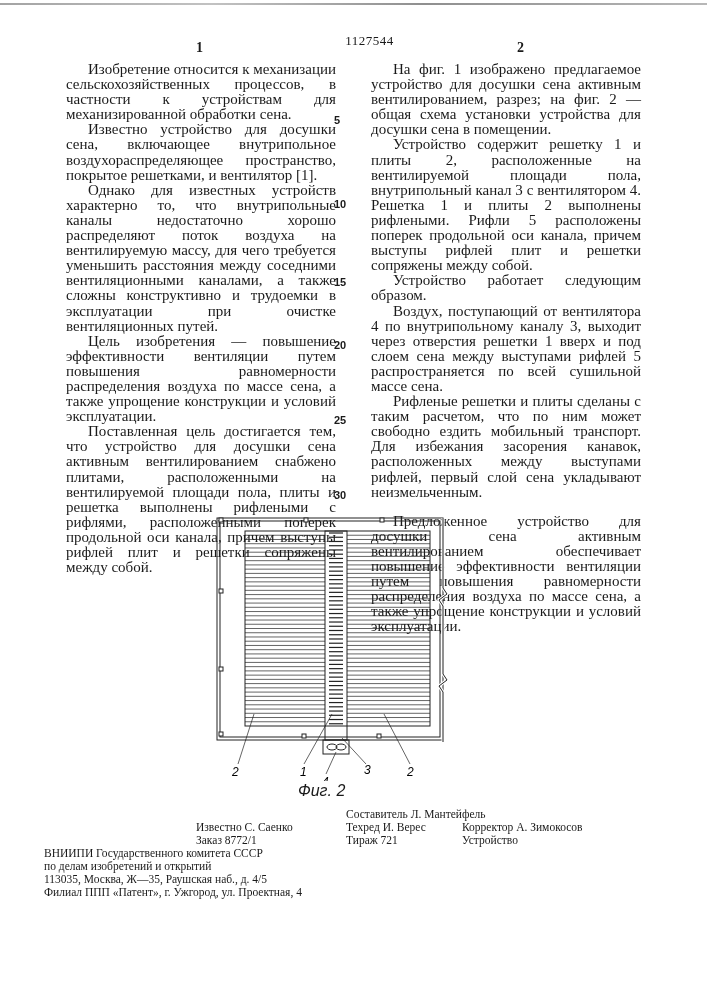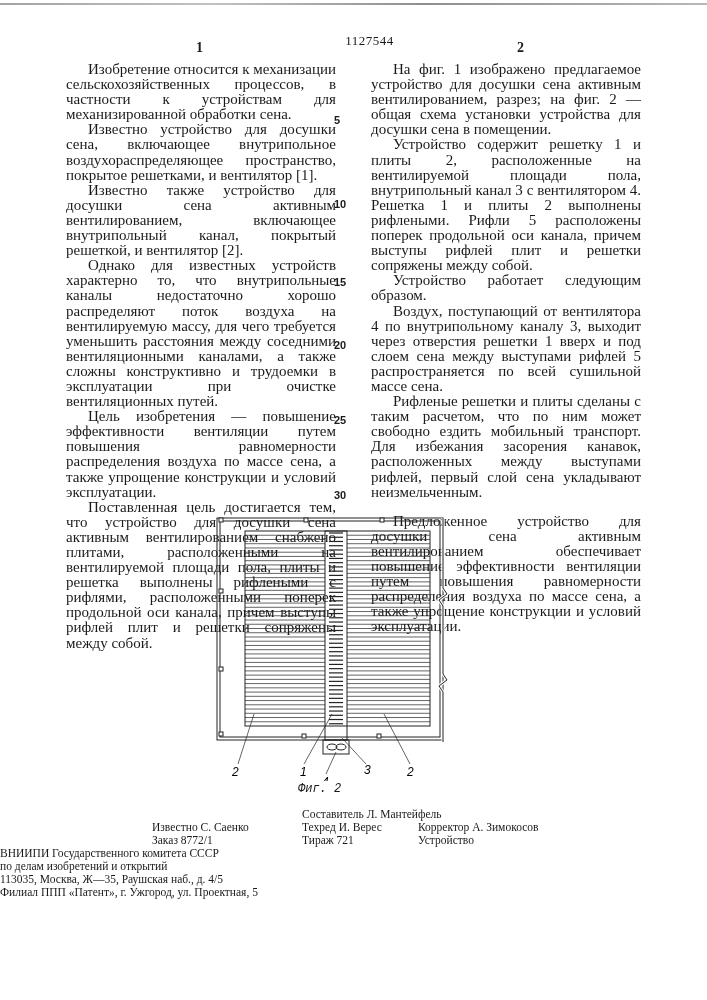--- a/index.html
+++ b/index.html
@@ -11,39 +11,38 @@
                font-size: 13px; letter-spacing: .5px; }
   .col-num { position: absolute; top: 40px; font-weight: bold; font-size: 14px; }
   .col { position: absolute; top: 62px; width: 270px; font-size: 15px; line-height: 15.1px;
          text-align: justify; }
   .col p { margin: 0; text-indent: 22px; }
   .col p.gap { margin-top: 14px; }
   .line-no { position: absolute; left: 334px; font-size: 11px; font-weight: bold;
              font-family: "Liberation Sans", sans-serif; }
   .figure { position: absolute; left: 214px; top: 516px; width: 250px; height: 265px; }
   .fig-caption { position: absolute; left: 298px; top: 782px; font-style: italic;
-                 font-size: 12px; font-family: Liberation Mono, monospace; }
+                 font-size: 16px; font-family: Liberation Sans, sans-serif; }
   .imprint { position: absolute; left: 0; top: 808px; width: 707px; font-size: 11.5px;
              line-height: 13px; }
-  .imprint .row { position: relative; height: 13px; }
+  .imprint .row { position: relative; height: 13px; margin-left: 44px; }
   .imprint .row span { position: absolute; white-space: nowrap; }
   .imprint .center { text-align: left; }
 </style>
 </head>
 <body>
 
 <div class="topline"></div>
 <div class="patent-no">1127544</div>
 <div class="col-num" style="left:196px">1</div>
 <div class="col-num" style="left:517px">2</div>
 
 <div class="col" style="left:66px">
   <p>Изобретение относится к механизации сельскохозяйственных процессов, в частности к устройствам для механизированной обработки сена.</p>
   <p>Известно устройство для досушки сена, включающее внутрипольное воздухораспределяющее пространство, покрытое решетками, и вентилятор [1].</p>
-  <p>Известно также устройство для досушки сена активным вентилированием, включающее внутрипольный канал, покрытый решеткой, и вентилятор [2].</p>
   <p>Однако для известных устройств характерно то, что внутрипольные каналы недостаточно хорошо распределяют поток воздуха на вентилируемую массу, для чего требуется уменьшить расстояния между соседними вентиляционными каналами, а также сложны конструктивно и трудоемки в эксплуатации при очистке вентиляционных путей.</p>
   <p>Цель изобретения — повышение эффективности вентиляции путем повышения равномерности распределения воздуха по массе сена, а также упрощение конструкции и условий эксплуатации.</p>
   <p>Поставленная цель достигается тем, что устройство для досушки сена активным вентилированием снабжено плитами, расположенными на вентилируемой площади пола, плиты и решетка выполнены рифлеными с рифлями, расположенными поперек продольной оси канала, причем выступы рифлей плит и решетки сопряжены между собой.</p>
 </div>
 
 <div class="col" style="left:371px">
   <p>На фиг. 1 изображено предлагаемое устройство для досушки сена активным вентилированием, разрез; на фиг. 2 — общая схема установки устройства для досушки сена в помещении.</p>
   <p>Устройство содержит решетку 1 и плиты 2, расположенные на вентилируемой площади пола, внутрипольный канал 3 с вентилятором 4. Решетка 1 и плиты 2 выполнены рифлеными. Рифли 5 расположены поперек продольной оси канала, причем выступы рифлей плит и решетки сопряжены между собой.</p>
   <p>Устройство работает следующим образом.</p>
   <p>Воздух, поступающий от вентилятора 4 по внутрипольному каналу 3, выходит через отверстия решетки 1 вверх и под слоем сена между выступами рифлей 5 распространяется по всей сушильной массе сена.</p>
@@ -237,14 +236,14 @@
     <span style="left:418px">Корректор А. Зимокосов</span>
   </div>
   <div class="row">
     <span style="left:152px">Заказ 8772/1</span>
     <span style="left:302px">Тираж 721</span>
     <span style="left:418px">Устройство</span>
   </div>
   <div class="row center">ВНИИПИ Государственного комитета СССР</div>
   <div class="row center">по делам изобретений и открытий</div>
   <div class="row center">113035, Москва, Ж—35, Раушская наб., д. 4/5</div>
-  <div class="row center">Филиал ППП «Патент», г. Ужгород, ул. Проектная, 5</div>
+  <div class="row center">Филиал ППП «Патент», г. Ужгород, ул. Проектная, 4</div>
 </div>
 
 </body></html>

